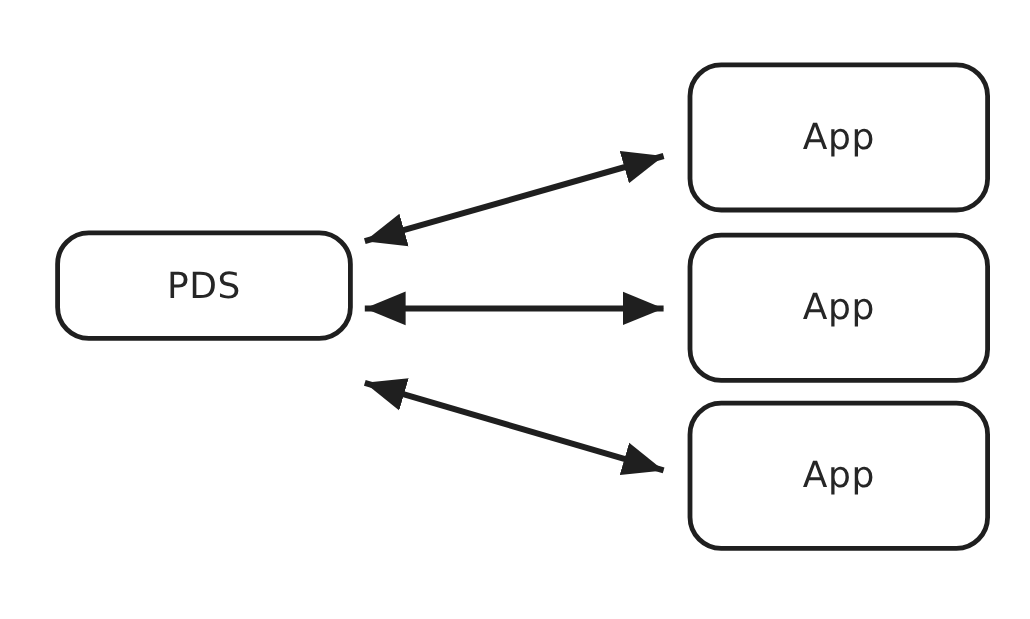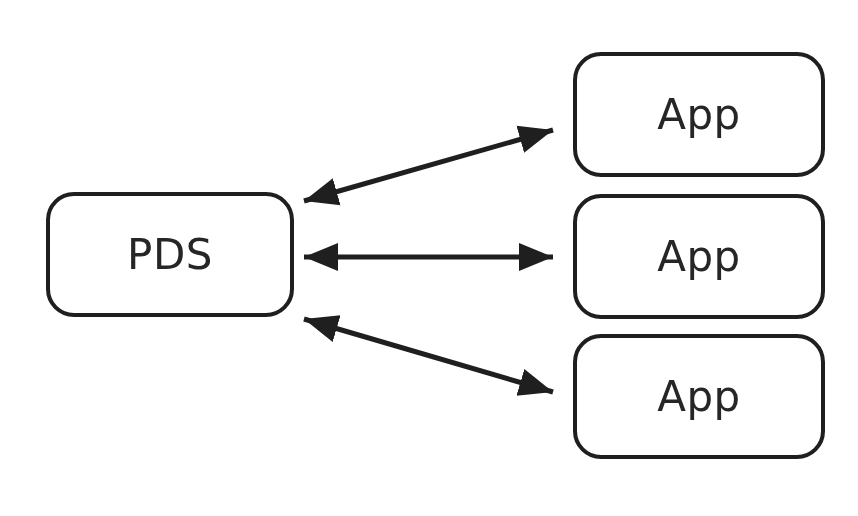--- a/index.html
+++ b/index.html
@@ -25,25 +25,25 @@
   .node {
     position: absolute;
     box-sizing: border-box;
     border: 4px solid #1f1f1f;
     border-radius: 28px;
     background: #ffffff;
     display: flex;
     align-items: center;
     justify-content: center;
     color: #262626;
-    font-size: 42px;
+    font-size: 30px;
     font-weight: 500;
     letter-spacing: 0.5px;
   }
-  .node-pds  { left: 46px;  top: 192px; width: 248px; height: 125px; }
+  .node-pds  { left: 46px;  top: 192px; width: 248px; height: 92px; }
   .node-app1 { left: 573px; top: 52px;  width: 252px; height: 125px; }
   .node-app2 { left: 573px; top: 194px; width: 252px; height: 125px; }
   .node-app3 { left: 573px; top: 334px; width: 252px; height: 125px; }
 </style>
 </head>
 <body>
 
 <div class="canvas">
 
   <svg class="edges-layer" width="858" height="516" viewBox="0 0 858 516" xmlns="http://www.w3.org/2000/svg">

